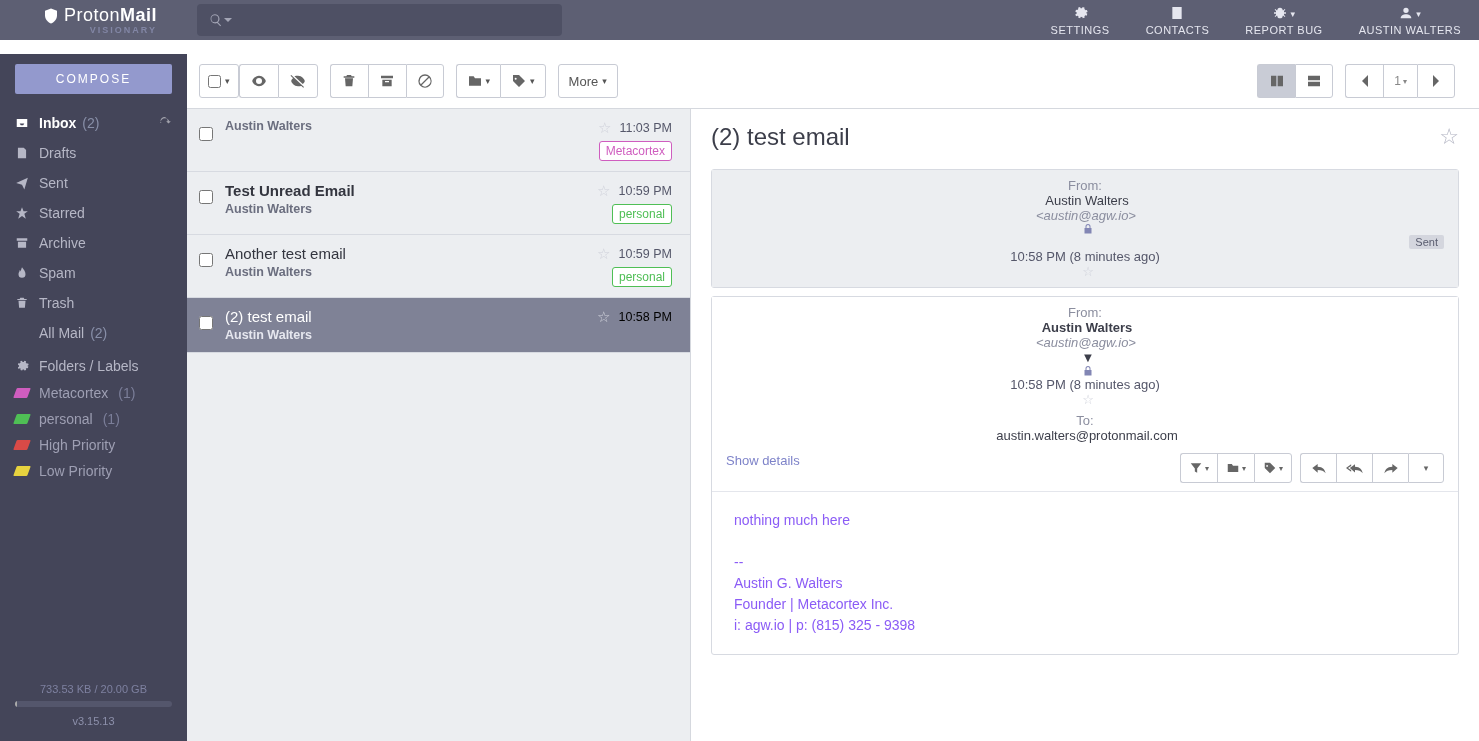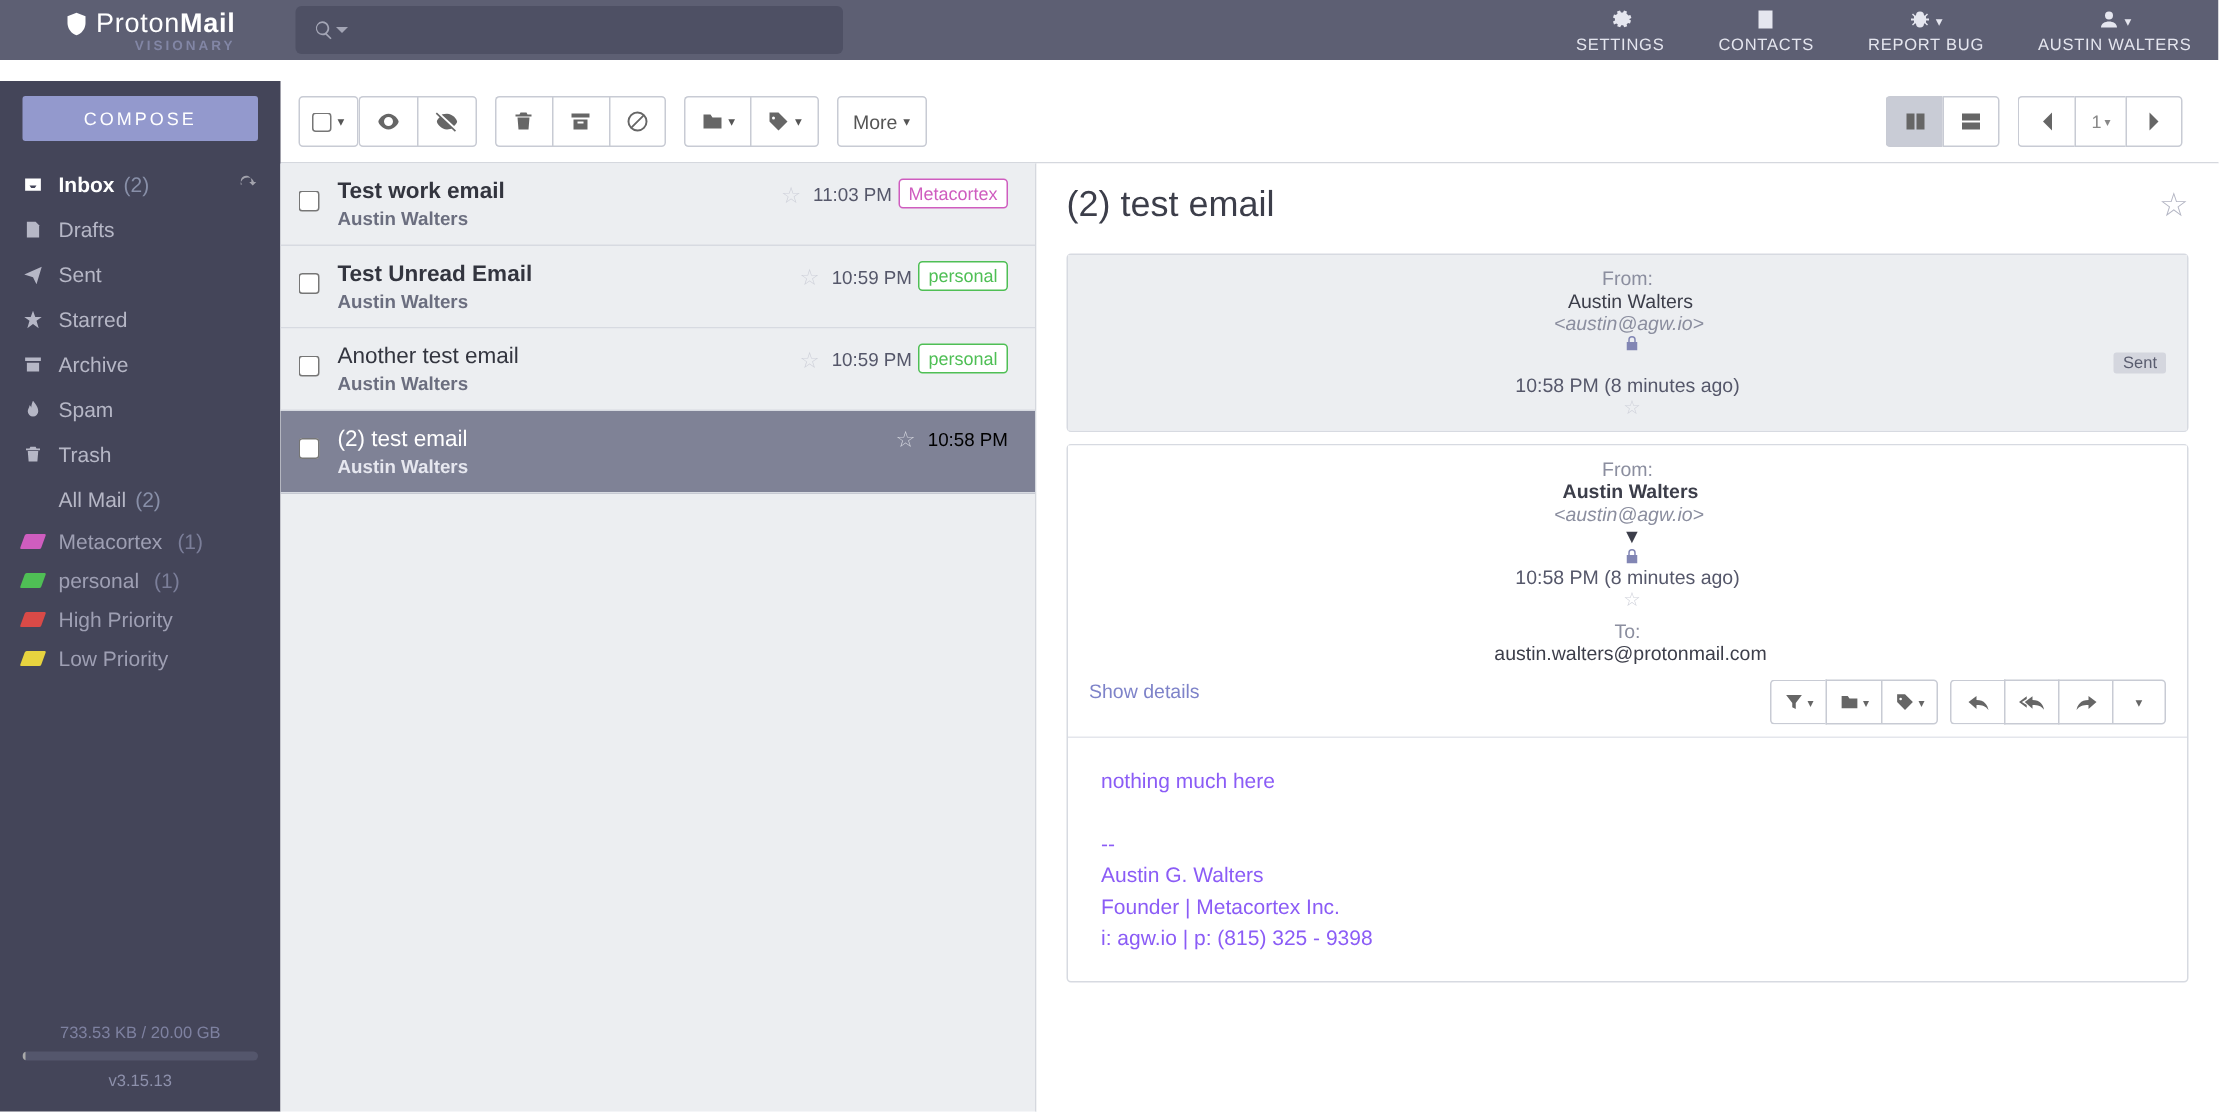--- a/index.html
+++ b/index.html
@@ -180,21 +180,21 @@
     cursor:pointer;
   }
   .msg-row.selected{ background:#7f8296; color:#fff;}
   .msg-row.selected .sender{ color:#e6e7ef;}
   .msg-row.selected .subject{ color:#fff;}
   .msg-row input[type=checkbox]{ margin-top:8px; width:14px; height:14px; accent-color:#888;}
   .msg-main{ flex:1; min-width:0;}
   .subject{ font-size:15px; color:#33353f; margin-bottom:3px;}
   .subject.unread{ font-weight:700;}
   .sender{ font-size:12.5px; color:#6b6e7f; font-weight:600;}
-  .msg-right{ text-align:right; display:flex; flex-direction:row; align-items:flex-end; gap:4px;}
+  .msg-right{ text-align:right; display:flex; flex-direction:column; align-items:flex-end; gap:4px;}
   .star{ color:#cfd1da; font-size:15px;}
   .msg-time{ font-size:12.5px; color:#55576a;}
   .msg-row.selected .msg-time{ color:#000000;}
   .tag{
     font-size:12px;
     border:1px solid;
     border-radius:3px;
     padding: 0 6px;
     line-height:18px;
     display:inline-block;
@@ -462,20 +462,26 @@
     <svg width="14" height="14" viewBox="0 0 24 24">
         <path fill="currentColor" d="M9 3h6l1 2h4v2H4V5h4zM6 8h12l-1 12H7z"></path>
       </svg>
     <span>Trash</span>
   </div>
   <div class="nav-item" style="padding-left:39px;">
     <span>All Mail</span>
     <span class="count">(2)</span>
   </div>
 
+  <div class="nav-section">
+    <svg width="14" height="14" viewBox="0 0 24 24">
+        <path fill="currentColor" d="M12 8a4 4 0 110 8 4 4 0 010-8zm9 4l2 1-1 3-2-.6a8 8 0 01-1.4 1.4l.6 2-3 1-1-2a8 8 0 01-2 0l-1 2-3-1 .6-2A8 8 0 018.4 16L6 17l-1-3 2-1a8 8 0 010-2l-2-1 1-3 2 .6A8 8 0 019.6 6L9 4l3-1 1 2a8 8 0 012 0l1-2 3 1-.6 2A8 8 0 0120.4 8l2-.6 1 3-2 1a8 8 0 010 2z"></path>
+      </svg>
+    <span>Folders / Labels</span>
+  </div>
   <div id="labels-container">
       <div class="label-item">
         <span class="swatch" style="background:#cf5dbf"></span>
     <span>Metacortex</span>
     <span class="count">(1)</span>
       </div>
       <div class="label-item">
         <span class="swatch" style="background:#4fbf55"></span>
     <span>personal</span>
     <span class="count">(1)</span>
@@ -501,21 +507,20 @@
       </div>
     <div class="version">v3.15.13</div>
   </div>
 </div>
 
 <div class="list-pane">
   <div id="messages-container">
       <div class="msg-row">
     <input type="checkbox" style="">
     <div class="msg-main">
-      <div class="subject unread">Test work email</div>
       <div class="sender">Austin Walters</div>
     </div>
     <div class="msg-right">
       <div class="msg-meta">
         <span class="star">☆</span>
         <span class="msg-time">11:03 PM</span>
       </div>
       <span class="tag" style="color:#cf5dbf;border-color:#cf5dbf;background:#fff;">Metacortex</span>
     </div>
       </div>

